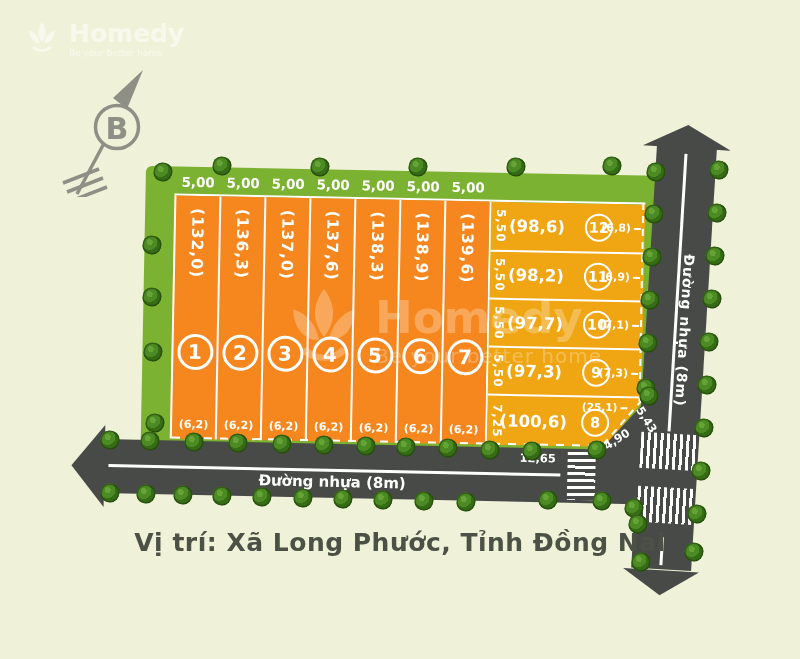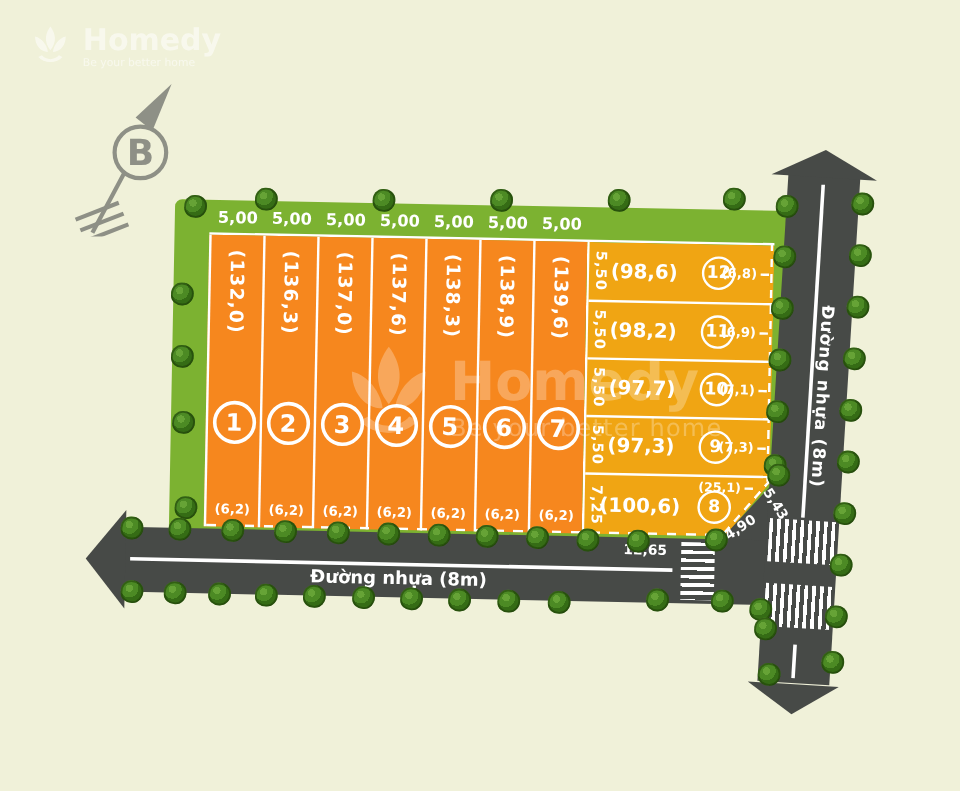--- a/index.html
+++ b/index.html
@@ -307,13 +307,14 @@
       <span class="tree" style="left: 715px; top: 256px;"></span>
       <span class="tree" style="left: 712px; top: 299px;"></span>
       <span class="tree" style="left: 709px; top: 342px;"></span>
       <span class="tree" style="left: 707px; top: 385px;"></span>
       <span class="tree" style="left: 704px; top: 428px;"></span>
       <span class="tree" style="left: 701px; top: 471px;"></span>
       <span class="tree" style="left: 697px; top: 514px;"></span>
       <span class="tree" style="left: 694px; top: 552px;"></span>
     </div>
 
+  <div id="caption">Vị trí: Xã Long Phước, Tỉnh Đồng Nai</div>
 </div>
 
 </body></html>

